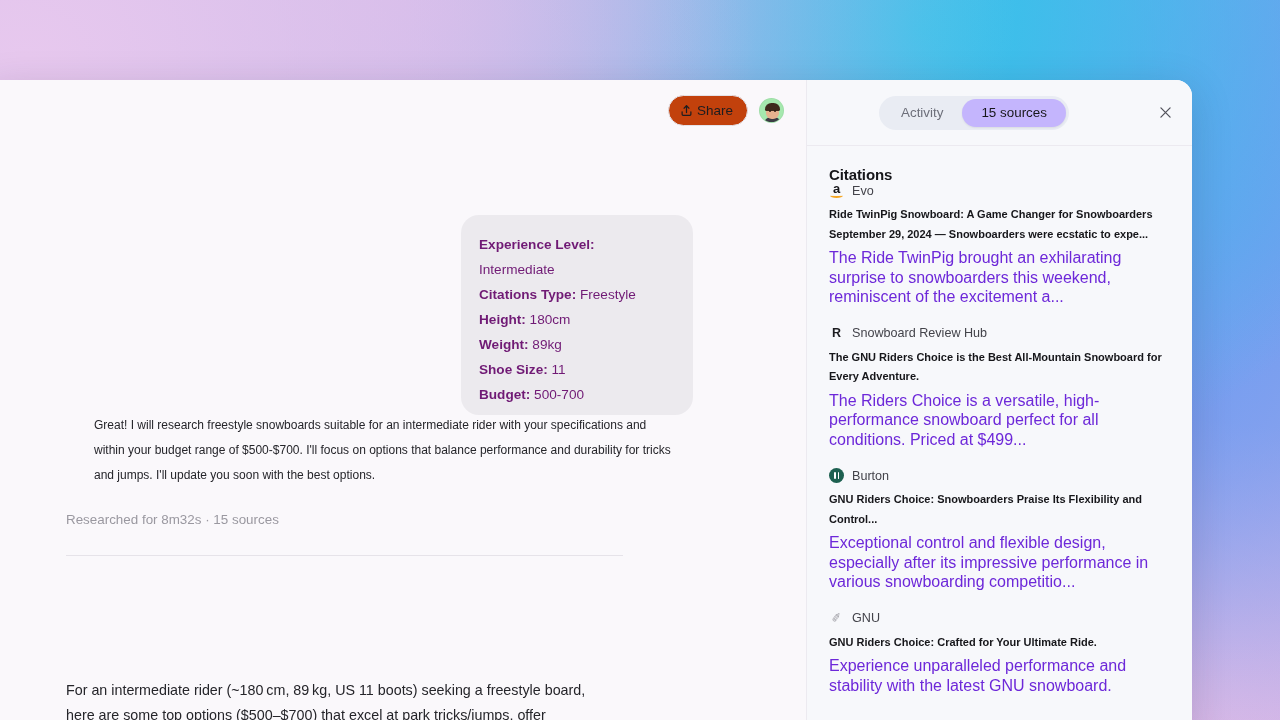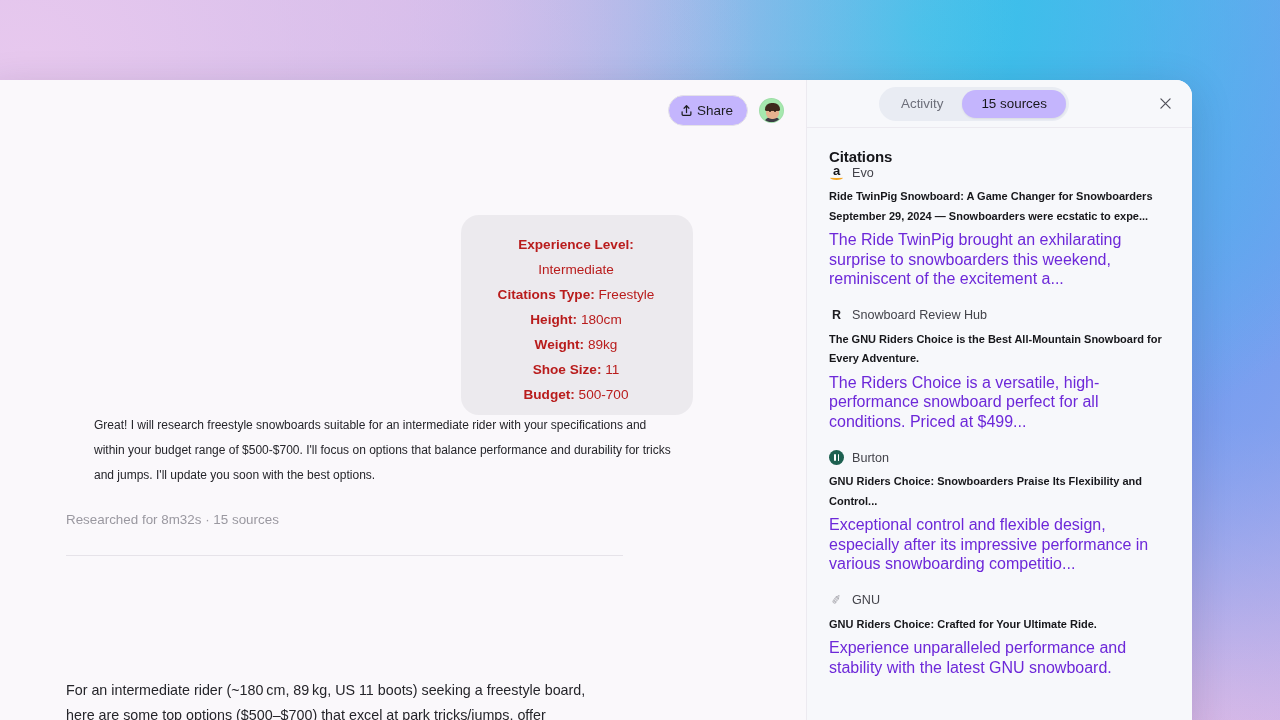--- a/index.html
+++ b/index.html
@@ -55,21 +55,21 @@
   }
 
   .share-btn {
     display: flex;
     align-items: center;
     gap: 4px;
     height: 31px;
     padding: 0 14px 0 11px;
     border: 1px solid #e4e2e8;
     border-radius: 16px;
-    background: #c4b5fd;
+    background: #c2410c;
     font-size: 13.5px;
     color: #1d1d20;
     cursor: pointer;
   }
   .share-btn svg { width: 13px; height: 13px; display: block; }
 
   .avatar {
     width: 25px; height: 25px;
     border-radius: 50%;
     background: #a5e8ae;
@@ -100,22 +100,21 @@
   .spec-bubble {
     position: absolute;
     right: 113px;
     top: 75px;
     width: 232px;
     background: #eceaee;
     border-radius: 18px;
     padding: 17px 20px 8px 18px;
     font-size: 13.6px;
     line-height: 25px;
-    color: #b91c1c;
-    text-align: center;
+    color: #701a75;
   }
   .spec-bubble .k { font-weight: 700; }
 
   .assistant-text {
     position: absolute;
     left: 80px;
     top: 273px;
     width: 578px;
     font-size: 12px;
     line-height: 25px;
@@ -165,21 +164,21 @@
   
   #right-pane {
     flex: 1;
     height: 100%;
     background: #f7f8fb;
     border-left: 1px solid #eceaf0;
     position: relative;
   }
 
   #right-header {
-    height: 48px;
+    height: 66px;
     border-bottom: 1px solid #eceaf0;
     display: flex;
     align-items: center;
     justify-content: space-between;
     padding: 0 6px 0 72px;
   }
 
   .seg {
     display: flex;
     align-items: center;

